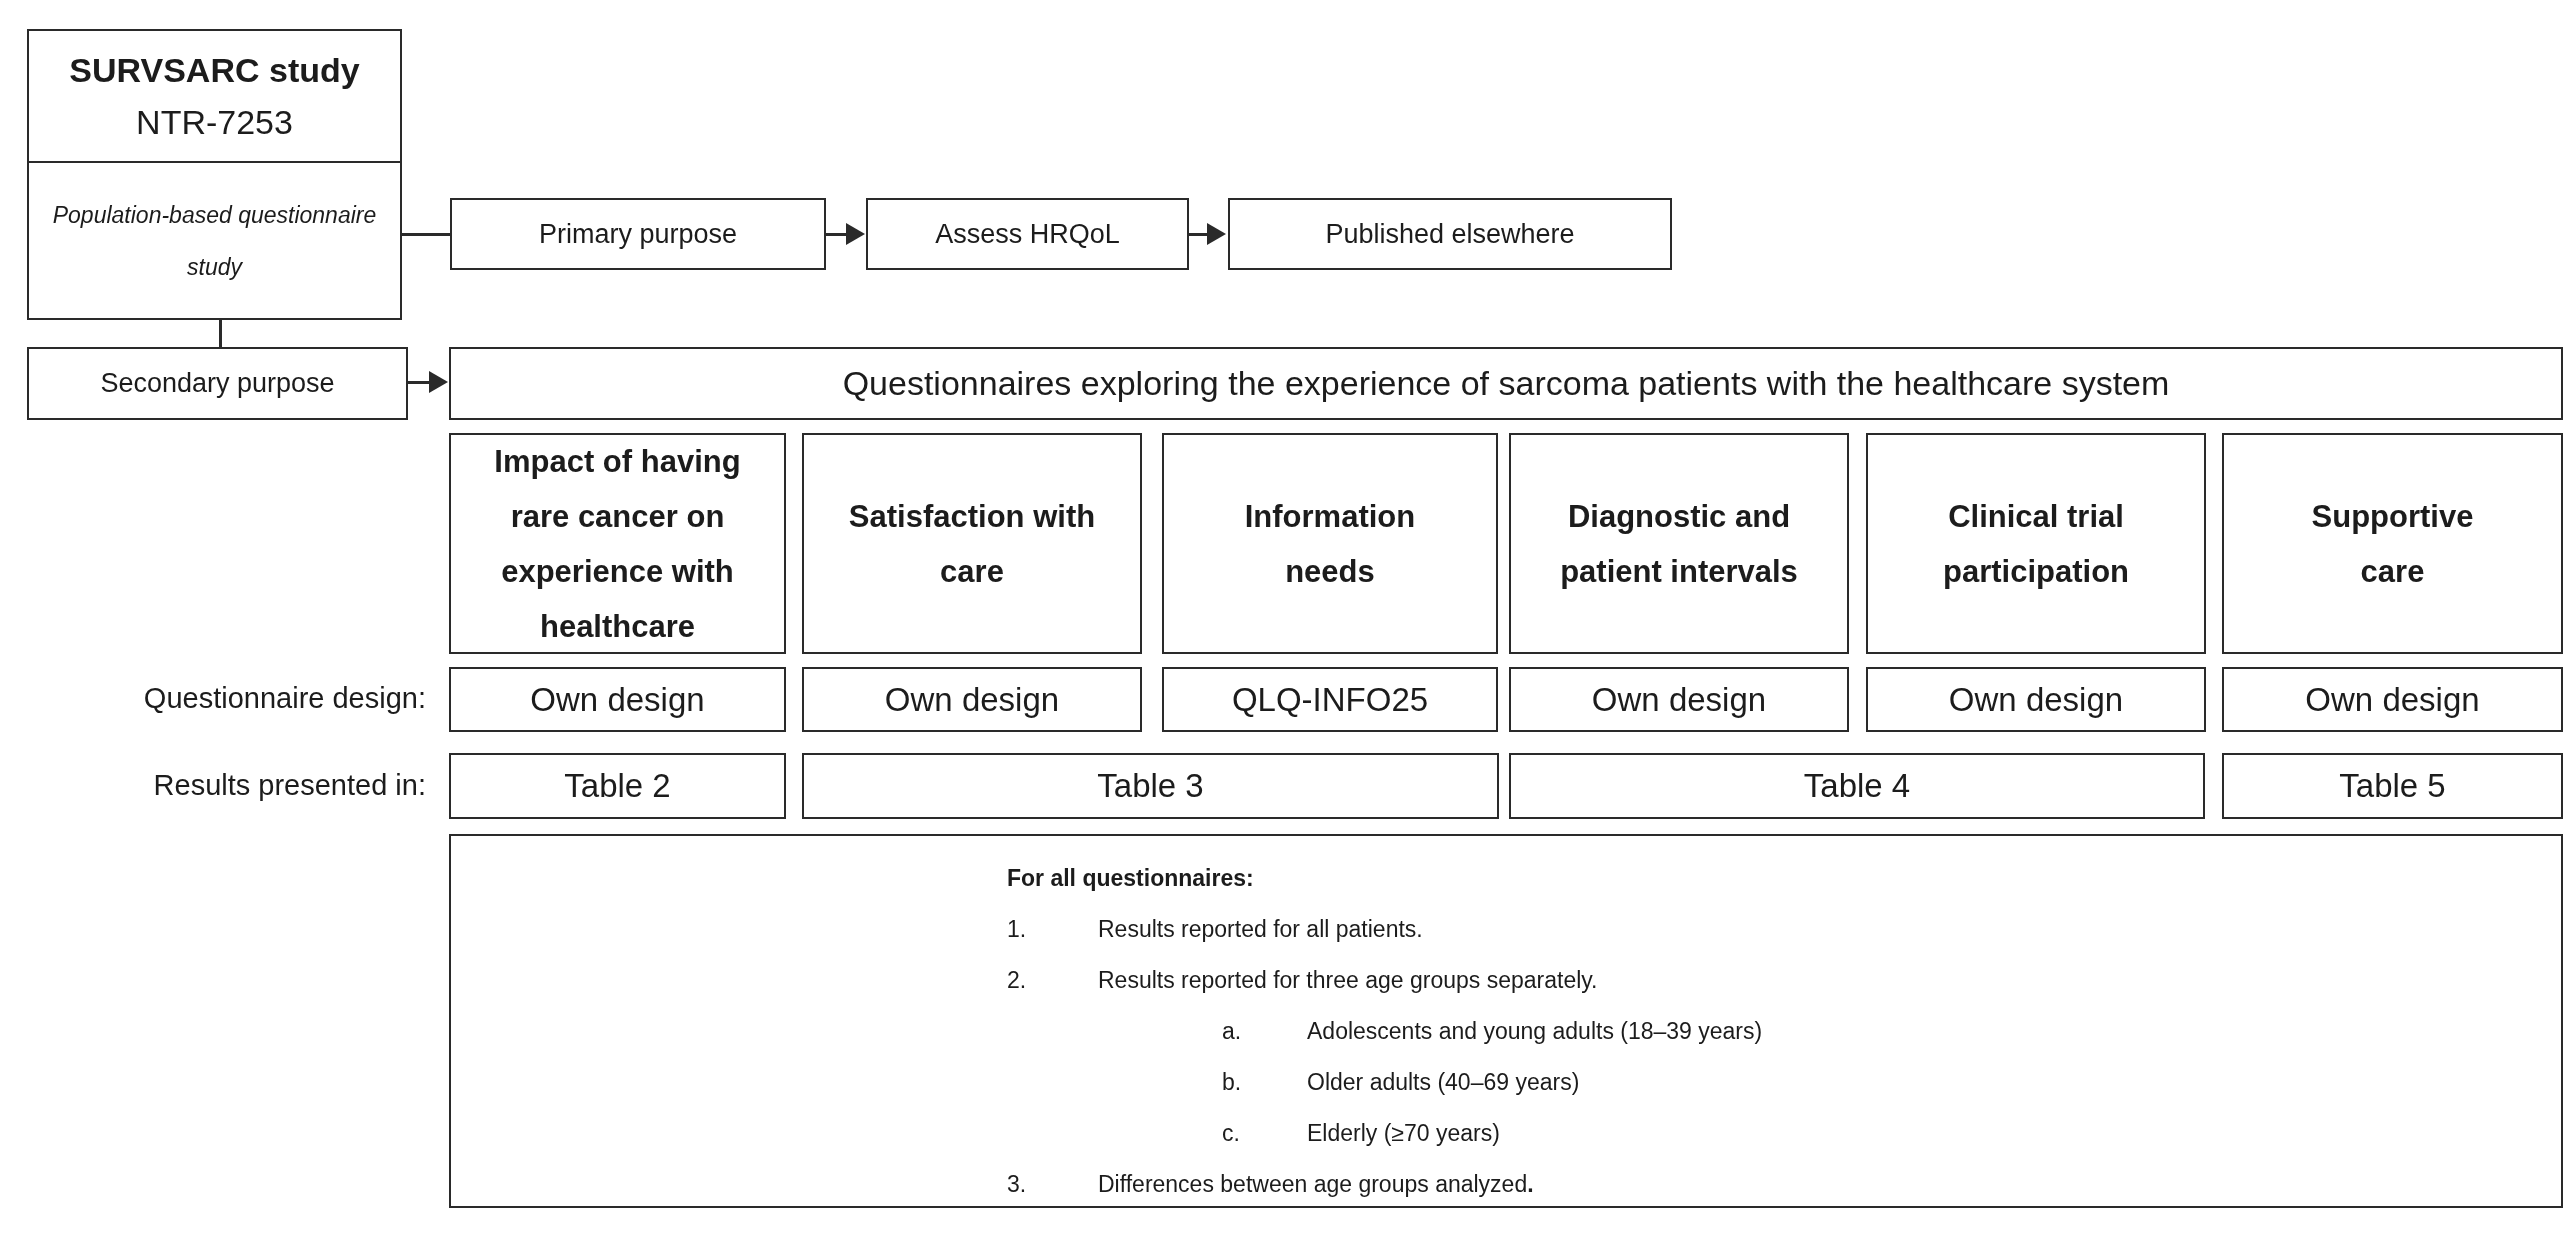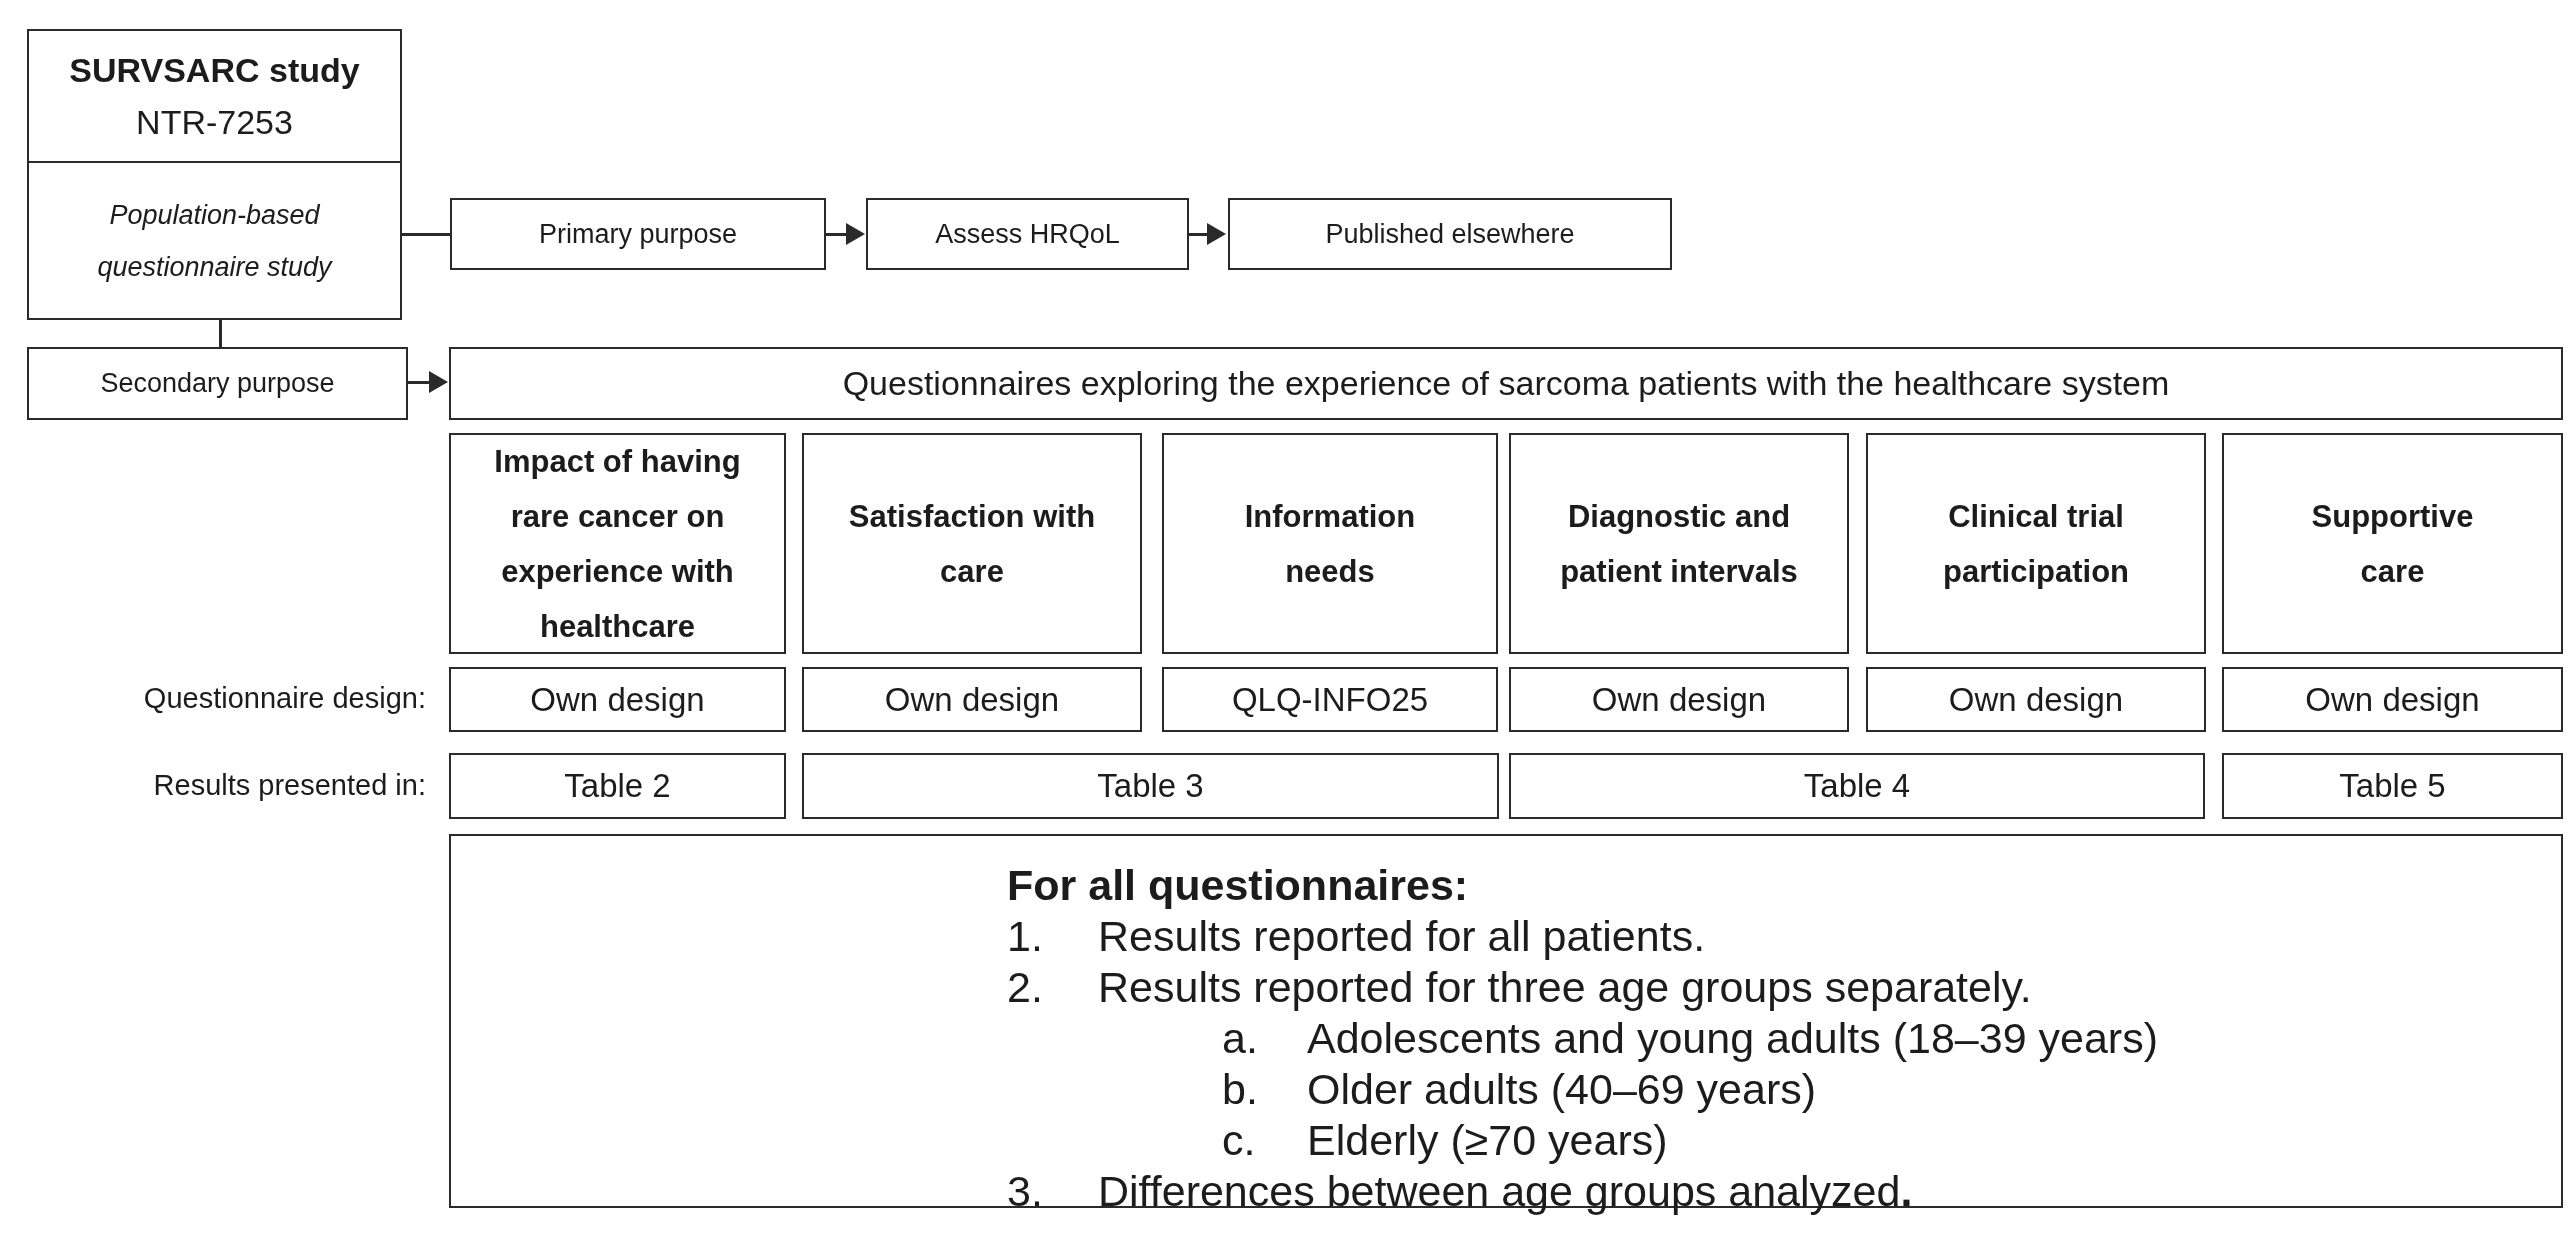--- a/index.html
+++ b/index.html
@@ -47,30 +47,30 @@
     display:flex;flex-direction:column;
   }
   .study-top{
     height:130px;border-bottom:2.6px solid #2a2a2a;
     display:flex;flex-direction:column;align-items:center;justify-content:center;
     font-size:34px;line-height:52px;
   }
   .study-title{font-weight:bold;}
   .study-bottom{
     flex:1;display:flex;align-items:center;justify-content:center;
-    font-style:italic;font-size:27px;line-height:52px;text-align:center;
+    font-style:italic;font-size:23px;line-height:52px;text-align:center;
   }
   
   .notes-box{
     position:absolute;left:449px;top:834px;width:2114px;height:374px;
     border:2.6px solid #2a2a2a;background:#fff;box-sizing:border-box;
   }
   .notes-inner{
-    margin-left:556px;margin-top:24px;
-    font-size:43px;line-height:51px;color:#1c1c1c;
+    margin-left:556px;margin-top:17px;
+    font-size:23px;line-height:51px;color:#1c1c1c;
   }
   .notes-heading{font-weight:bold;}
   .note-row{display:flex;}
   .note-row .marker{width:91px;flex:0 0 91px;}
   .note-row.sub{margin-left:215px;}
   .note-row.sub .marker{width:85px;flex:0 0 85px;}
   .bold-dot{font-weight:bold;}
 </style>
 </head>
 <body>

